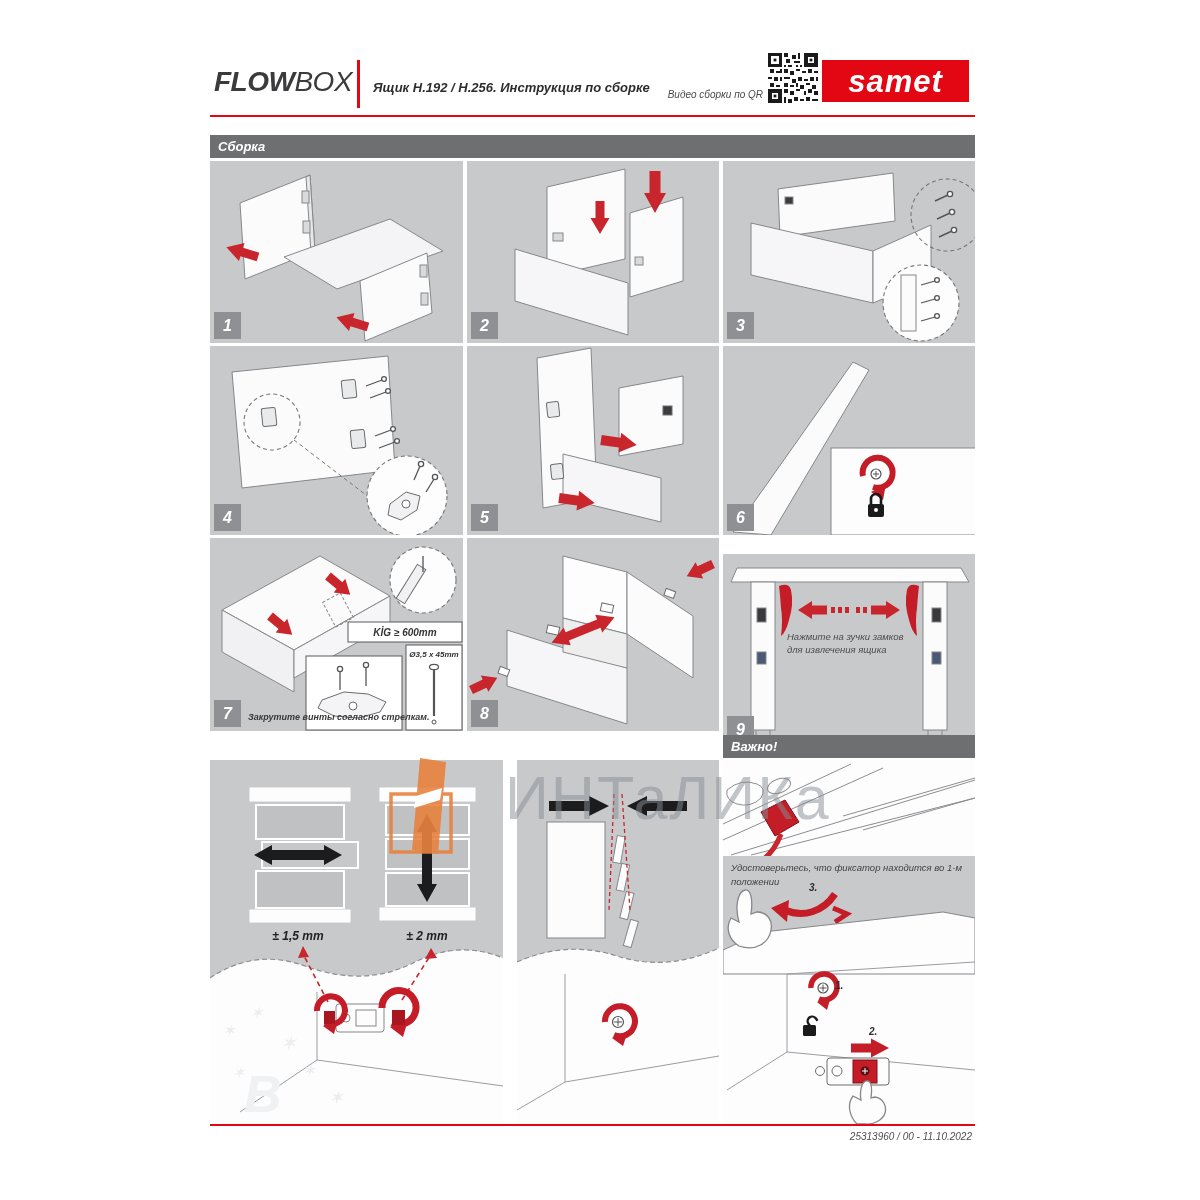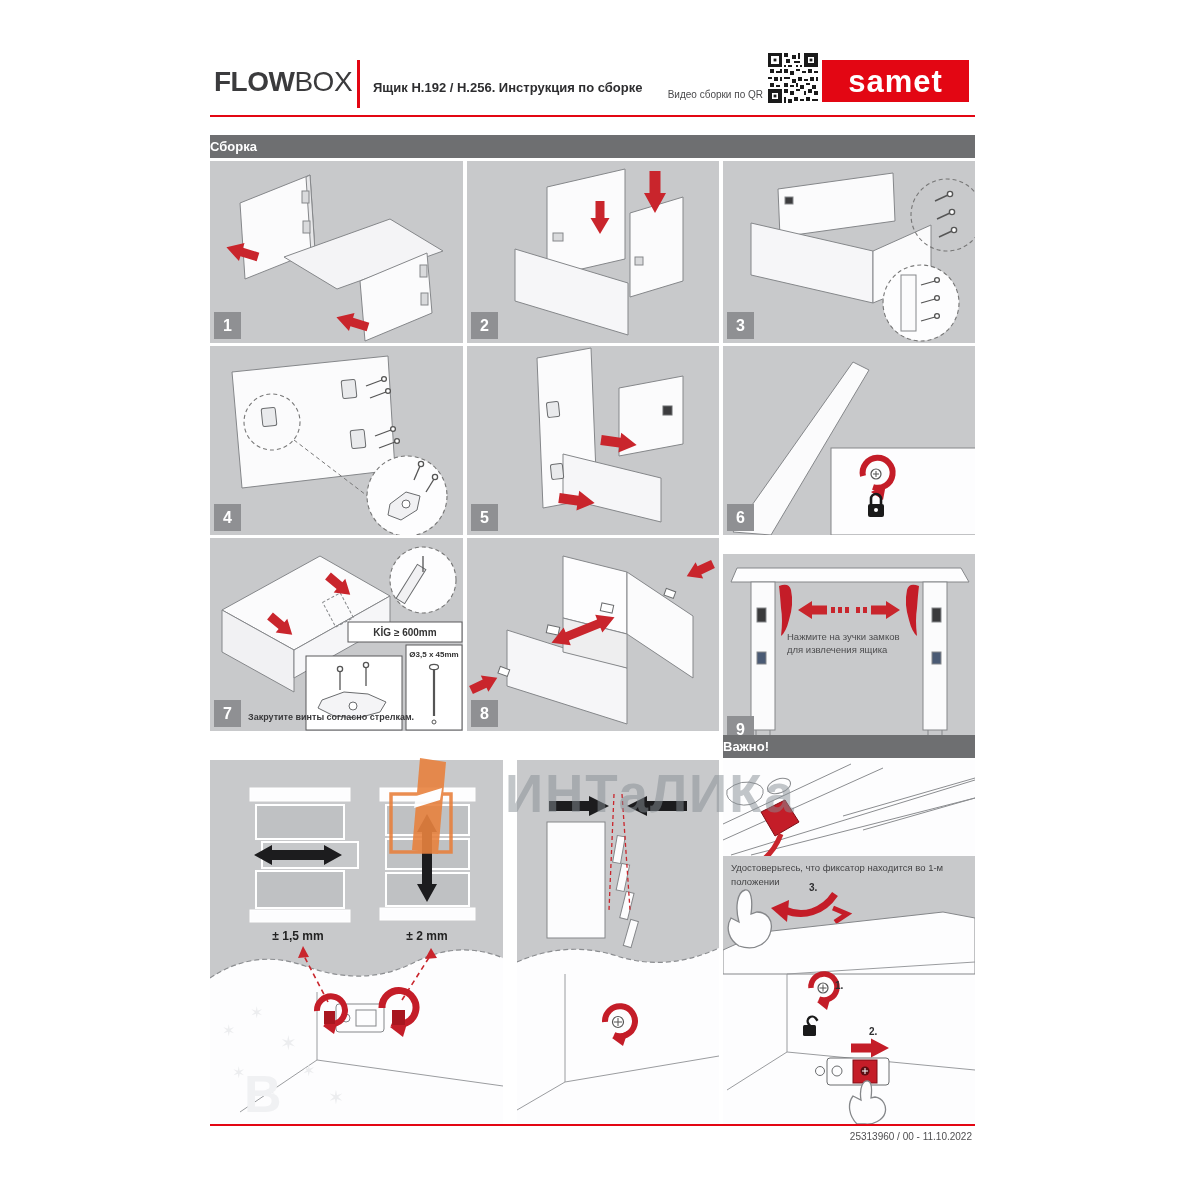--- a/index.html
+++ b/index.html
@@ -1,41 +1,41 @@
 <!DOCTYPE html>
 <html><head>
 <meta charset="utf-8">
 <style>
   html,body{margin:0;padding:0;background:#ffffff;}
   .page{position:relative;width:1200px;height:1200px;background:#fff;font-family:"Liberation Sans",sans-serif;overflow:hidden;}
-  .content{position:absolute;left:210px;top:0;width:765px;height:1200px;}
+  .content{position:absolute;left:210px;top:0;width:765px;height:1200px;font-style:italic;}
   .abs{position:absolute;}
   
   .brand{left:4px;top:66px;font-size:28px;color:#3b3b3d;letter-spacing:-0.5px;white-space:nowrap;}
   .brand b{font-weight:800;}
   .brand span{font-weight:300;}
   .brand-divider{left:147px;top:60px;width:3px;height:48px;background:#e30613;}
   .doc-title{left:163px;top:80px;font-size:13px;font-weight:bold;color:#2d2d2f;}
   .qr-caption{left:395px;top:89px;width:158px;text-align:right;font-size:10px;color:#4a4a4c;}
   .qr-box{left:558px;top:53px;width:50px;height:50px;}
   .samet{left:612px;top:60px;width:147px;height:42px;background:#e30613;display:flex;align-items:center;justify-content:center;color:#fff;font-weight:bold;font-size:31px;letter-spacing:1px;line-height:1;}
   .head-rule{left:0;top:115px;width:765px;height:2px;background:#e30613;}
   
-  .secbar{height:23px;background:#6e6f71;color:#fff;font-weight:bold;font-size:13px;line-height:23px;box-sizing:border-box;}
+  .secbar{height:23px;background:#6e6f71;color:#fff;font-weight:bold;font-size:13px;line-height:23px;padding-left:8px;box-sizing:border-box;}
   
   .panel{position:absolute;background:#c8c9cb;overflow:hidden;}
   .badge{position:absolute;left:4px;bottom:4px;width:27px;height:27px;background:#8f9093;color:#fff;font-weight:bold;font-size:16px;display:flex;align-items:center;justify-content:center;}
   .cap7{position:absolute;left:38px;bottom:9px;font-size:9px;font-weight:bold;color:#39393b;}
   .note9{position:absolute;left:64px;top:76px;width:120px;font-size:9.5px;line-height:1.4;color:#4c4c4e;}
   .noteC{position:absolute;left:8px;top:101px;width:238px;font-size:9.5px;line-height:1.45;color:#434345;}
   .marker{position:absolute;font-size:10px;font-weight:bold;color:#2e2e30;}
   svg{display:block;}
   
   .wm-logo{left:388px;top:756px;width:86px;height:100px;opacity:.9;}
-  .wm-text{left:505px;top:763px;font-size:53px;font-weight:bold;color:rgba(134,141,148,0.5);letter-spacing:2px;white-space:nowrap;}
+  .wm-text{left:505px;top:763px;font-size:61px;font-weight:normal;color:rgba(134,141,148,0.5);letter-spacing:2px;white-space:nowrap;}
   
   .foot-rule{left:0;top:1124px;width:765px;height:2px;background:#e30613;}
   .foot-text{left:0;top:1131px;width:762px;text-align:right;font-size:10px;color:#4f4f51;}
 </style>
 </head>
 <body>
 
 <div class="page">
 <div class="content">
 

